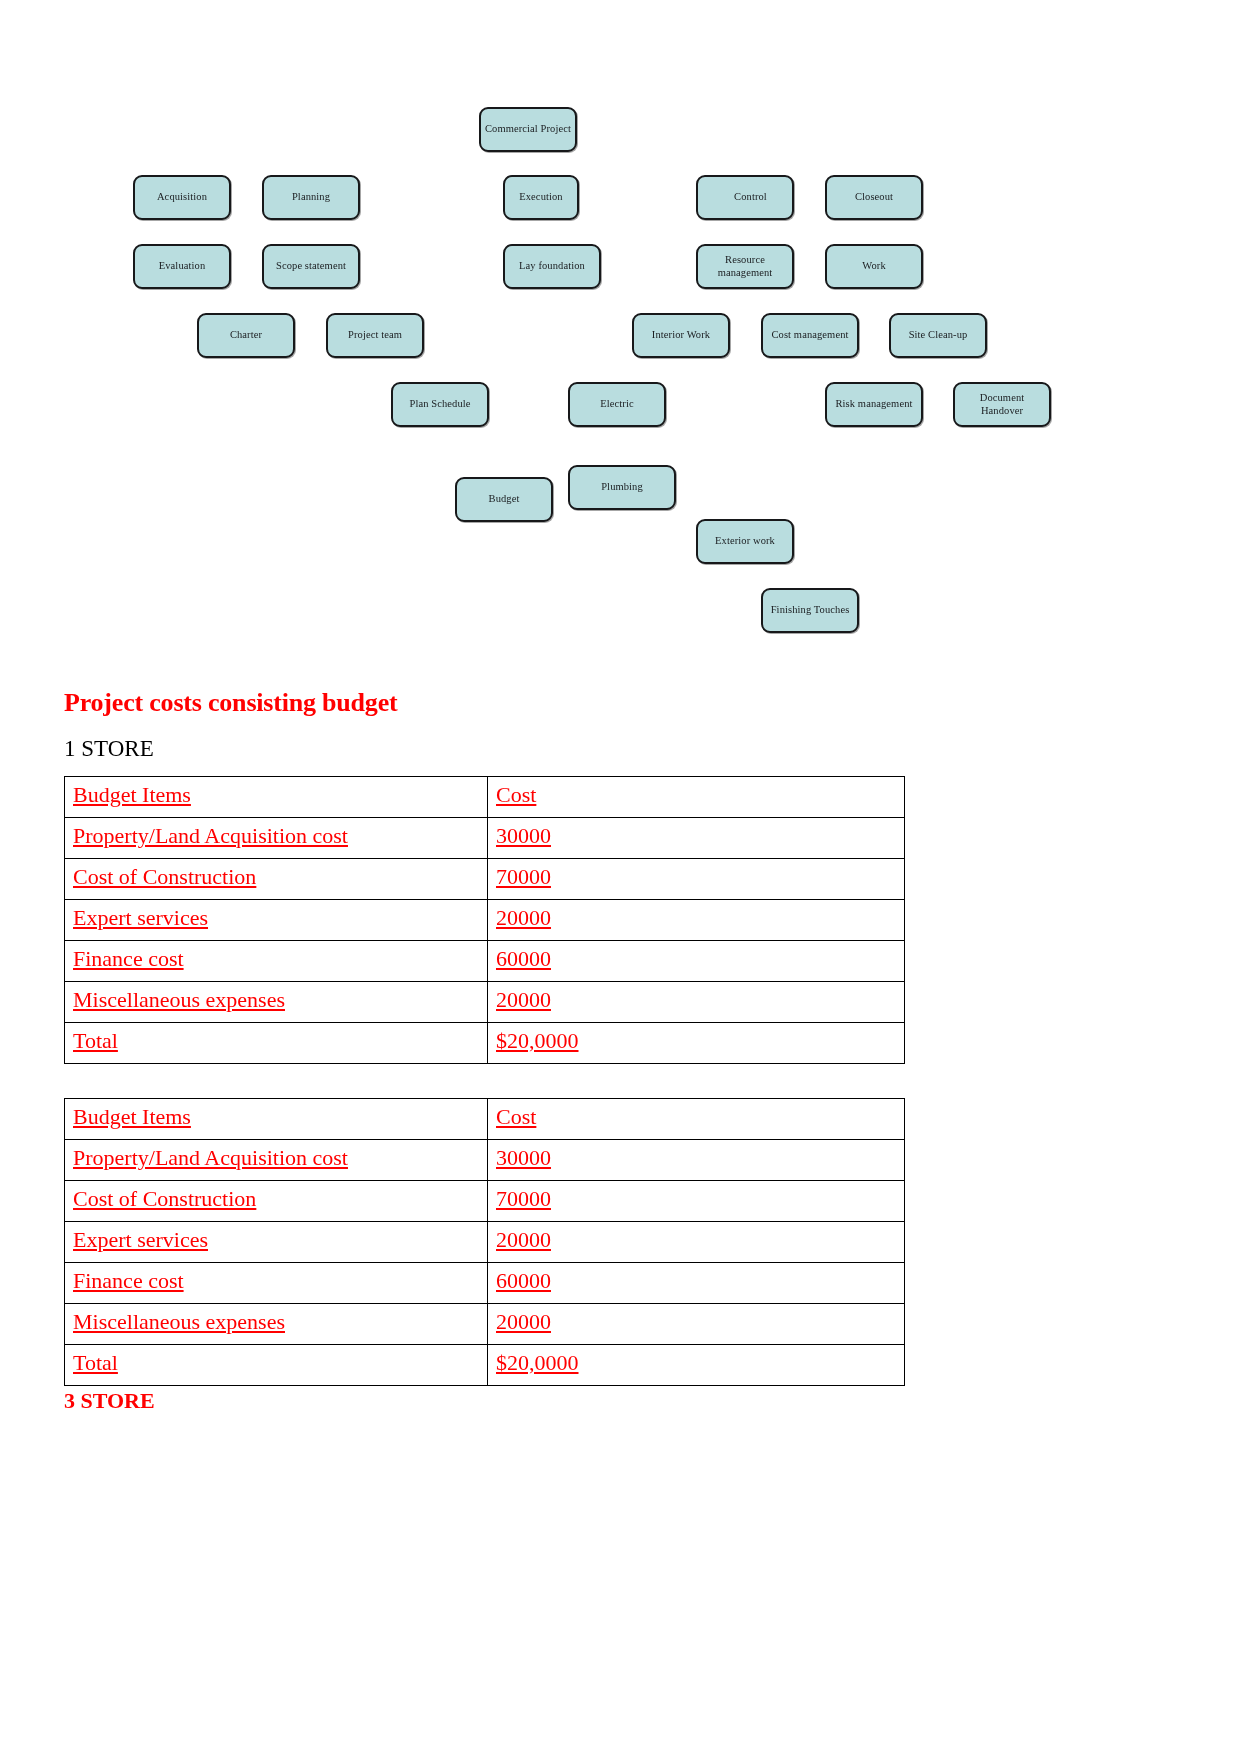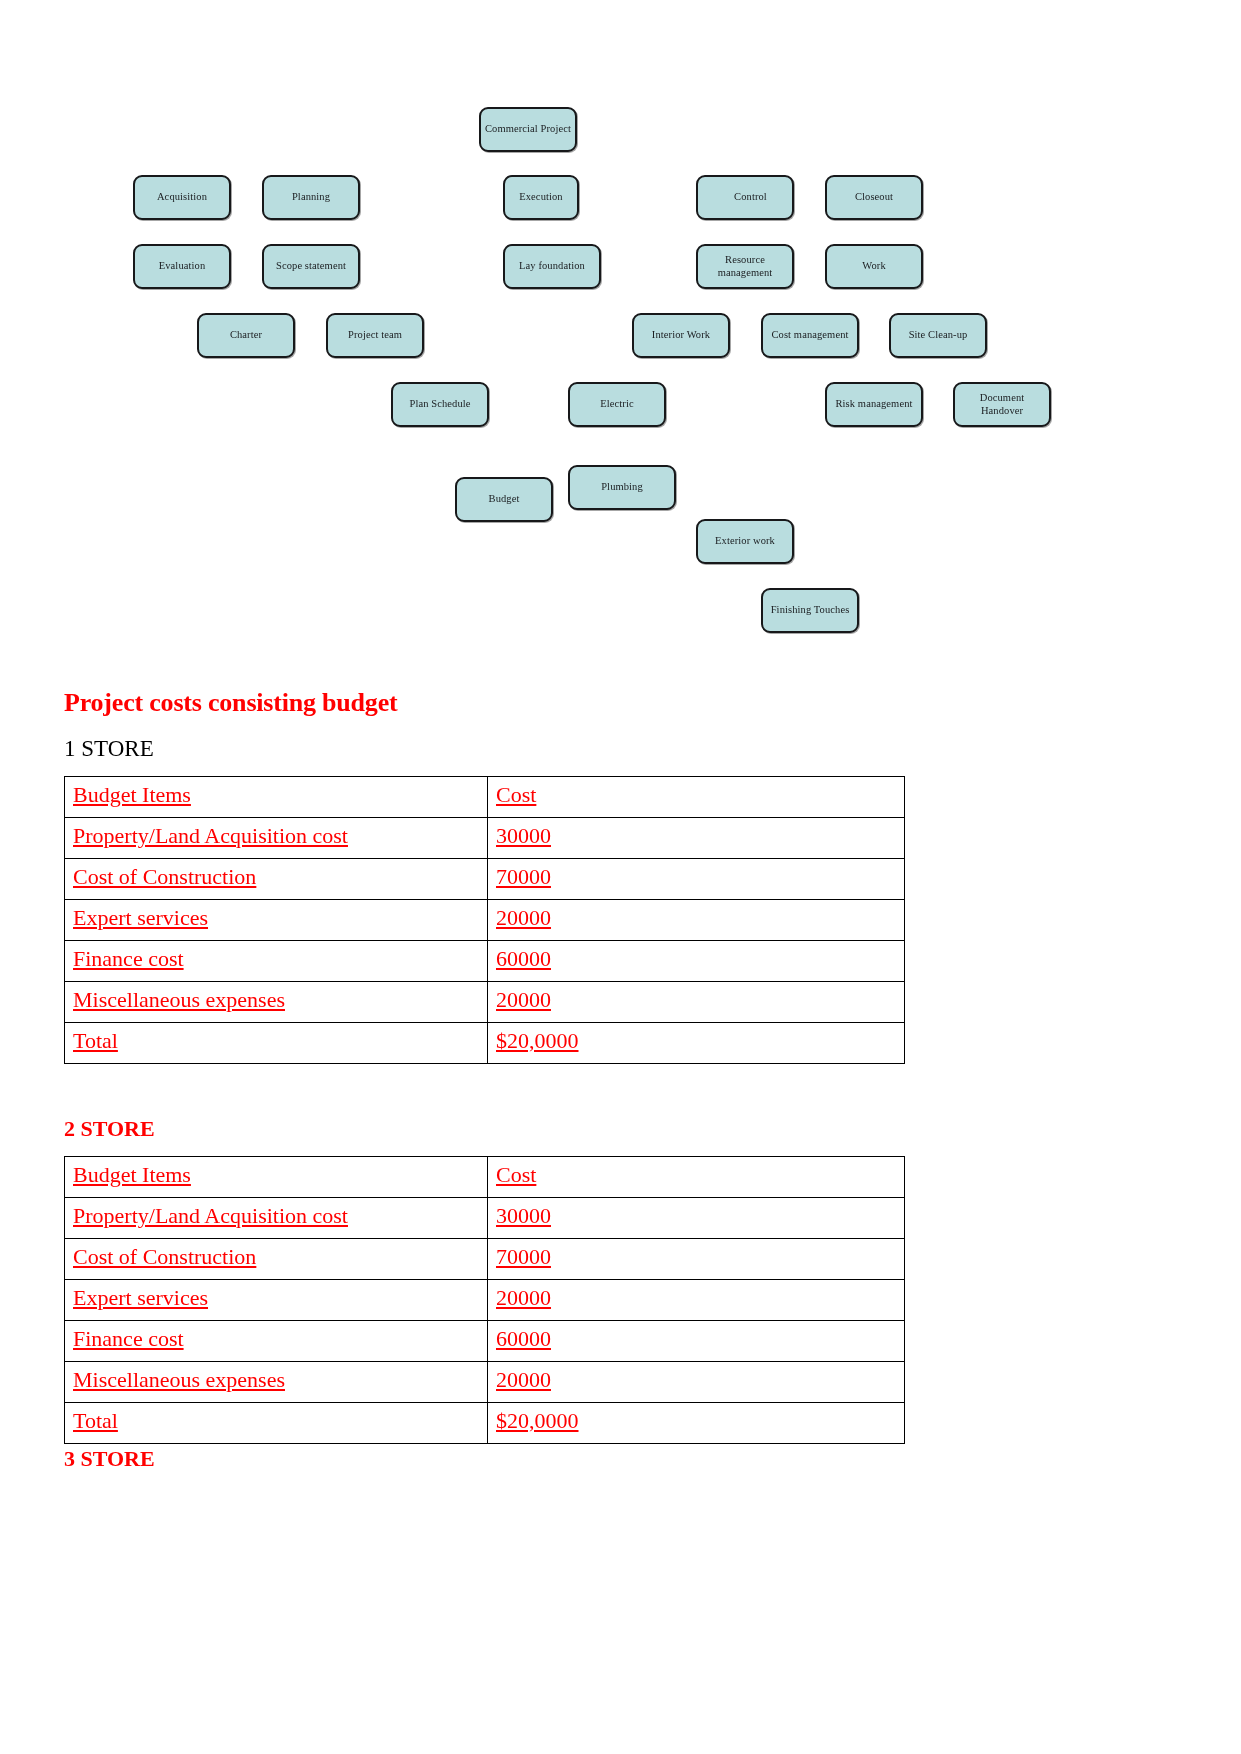--- a/index.html
+++ b/index.html
@@ -158,21 +158,20 @@
         </tr>
         <tr>
           <td class="c0">Total</td>
           <td class="c1">$20,0000</td>
         </tr>
       </tbody>
   </table>
 
   <div class="gap"></div>
 
-  <div class="store-label red">2 STORE</div>
 
   <table class="budget">
     <tbody>
         <tr>
           <td class="c0">Budget Items</td>
           <td class="c1">Cost</td>
         </tr>
         <tr>
           <td class="c0">Property/Land Acquisition cost</td>
           <td class="c1">30000</td>

